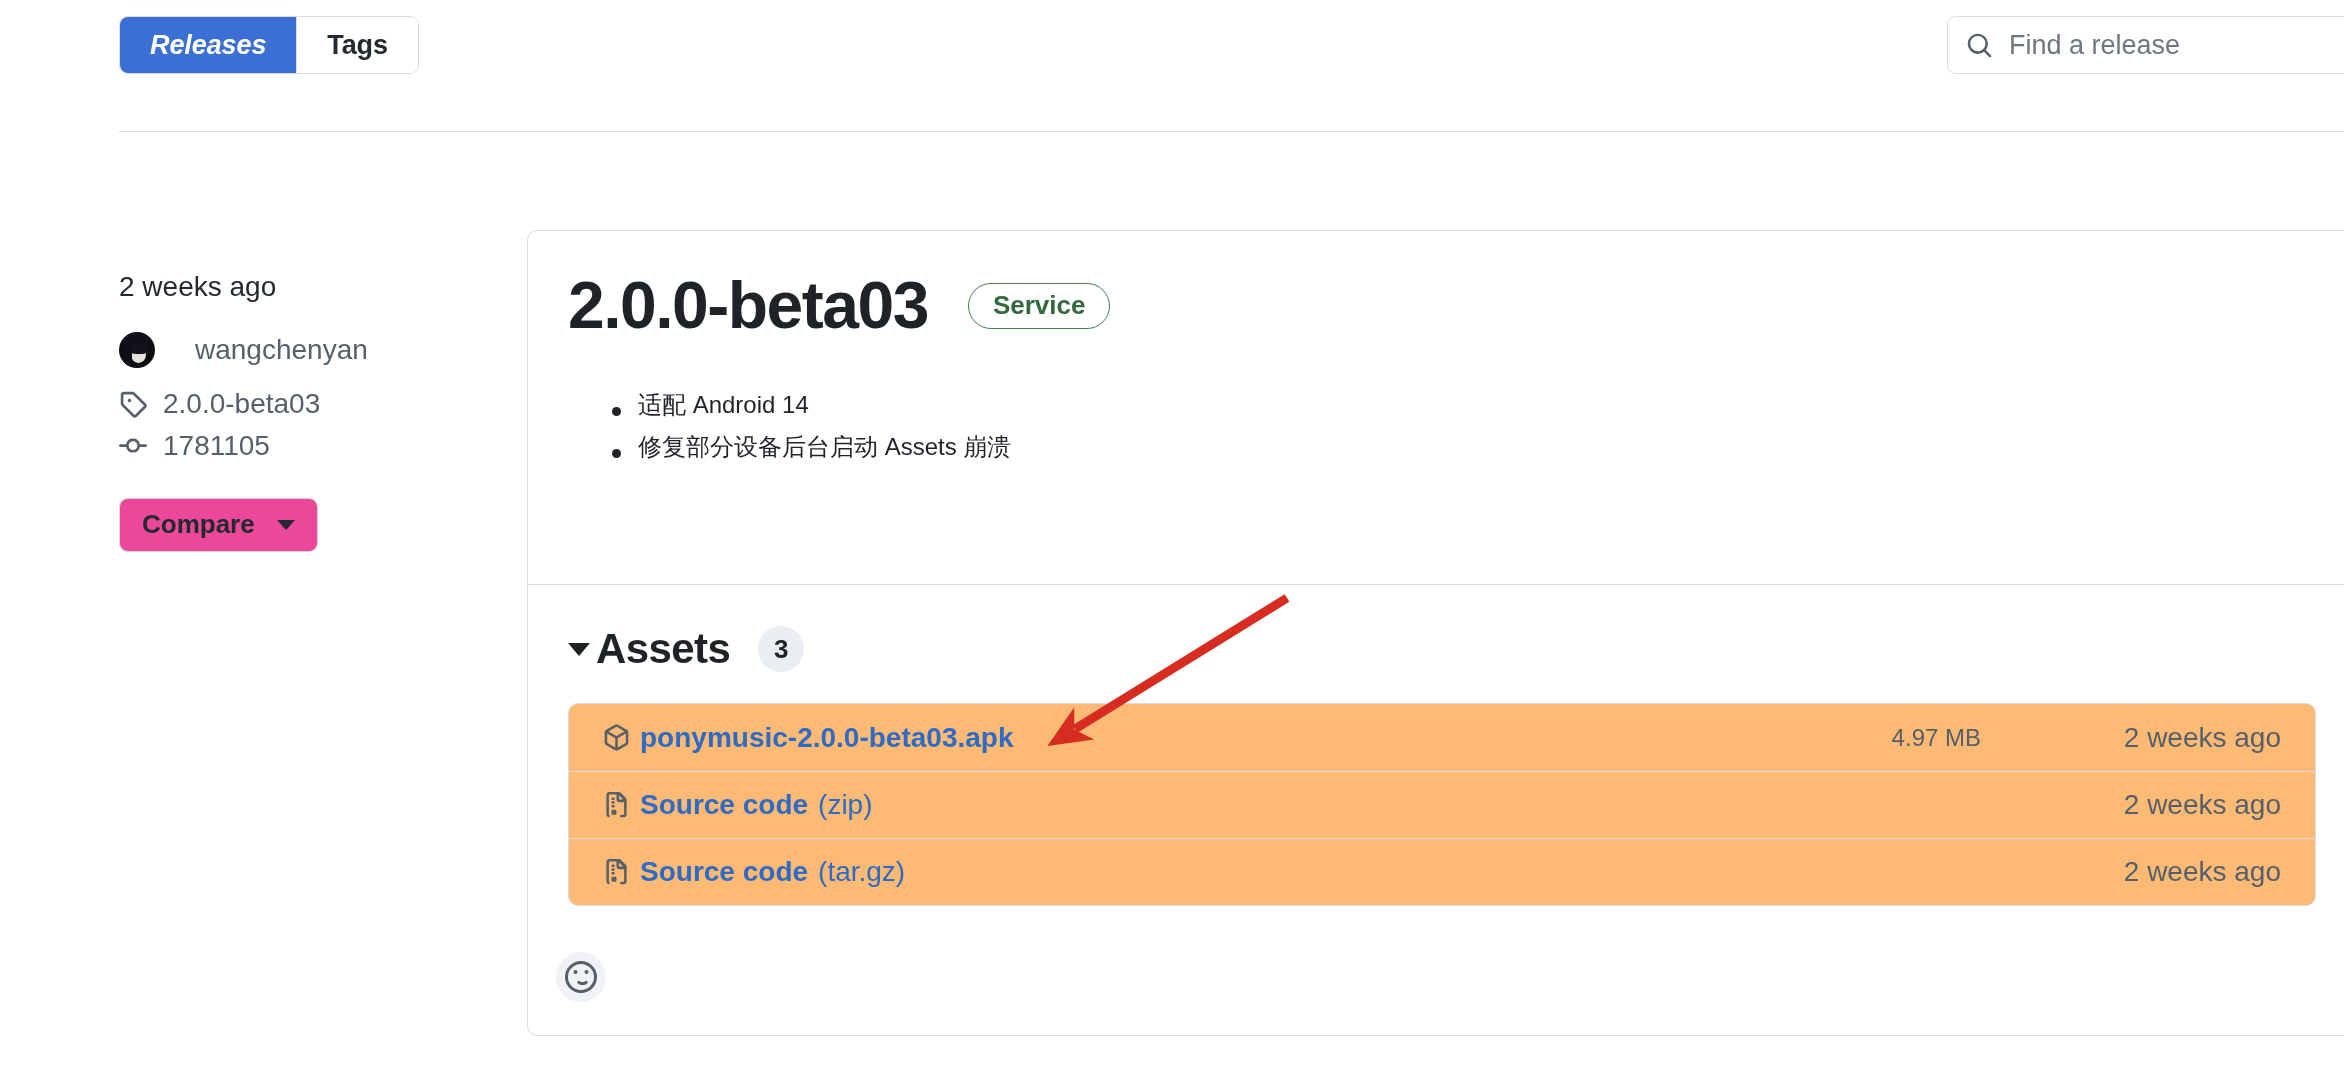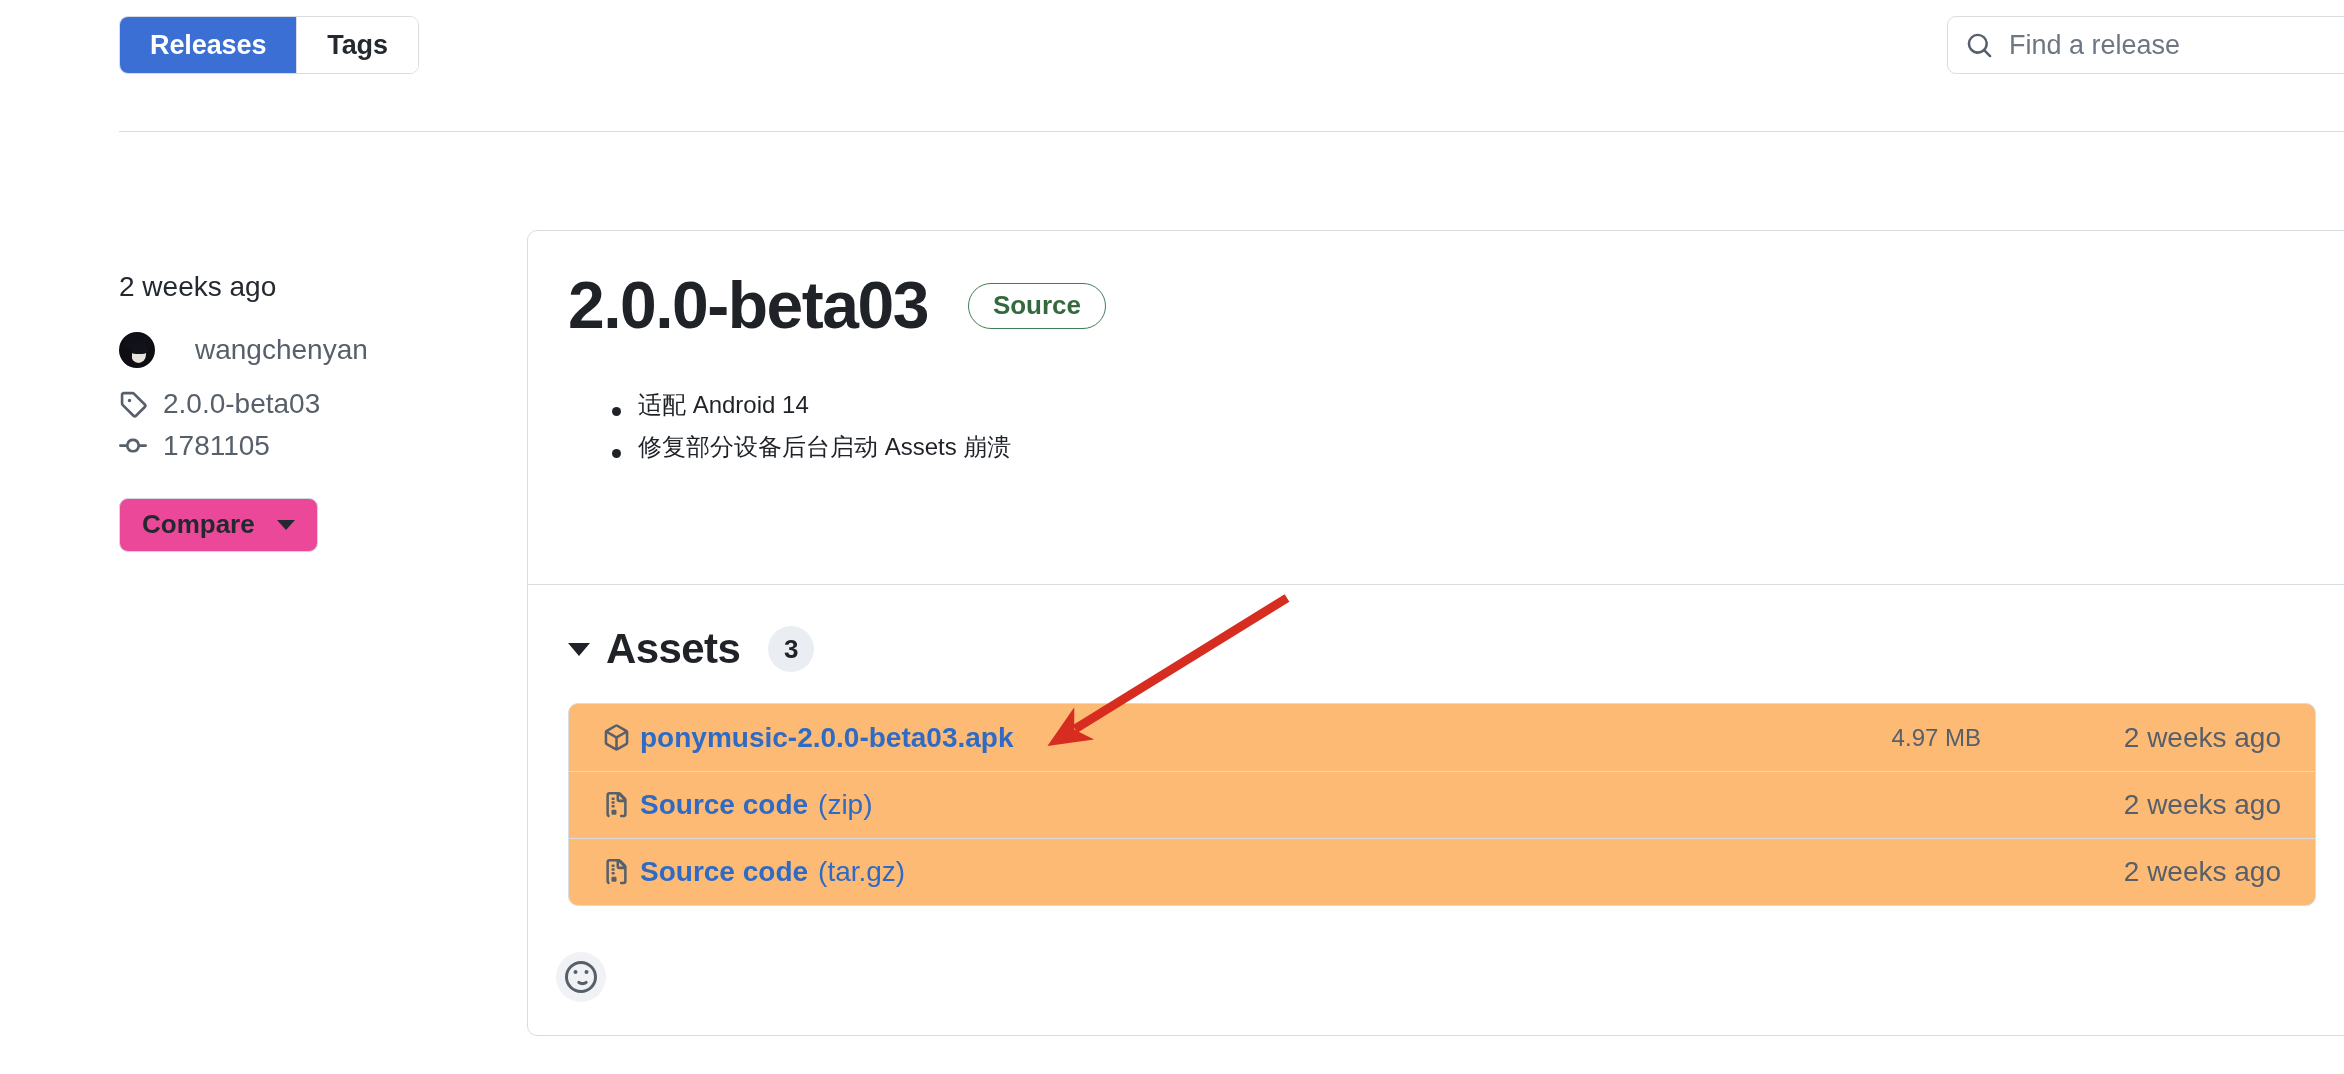--- a/index.html
+++ b/index.html
@@ -41,20 +41,21 @@
     font-weight: 700;
     color: #24292f;
     background: #ffffff;
     cursor: pointer;
     user-select: none;
     letter-spacing: -0.1px;
   }
   .tab.active {
     background: #3b6fd4;
     color: #ffffff;
+    font-style: italic;
   }
   .tab + .tab { border-left: 1px solid #d8dce1; }
 
   
   #search-box {
     position: absolute;
     left: 1947px;
     top: 16px;
     width: 470px;
     height: 58px;
@@ -279,21 +280,21 @@
   }
   #assets-head {
     display: flex;
     align-items: center;
     gap: 28px;
     margin-bottom: 30px;
   }
   #assets-toggle {
     display: inline-flex;
     align-items: center;
-    gap: 16px;
+    gap: 6px;
     cursor: pointer;
     user-select: none;
   }
   #assets-toggle .tri {
     width: 0; height: 0;
     border-left: 11px solid transparent;
     border-right: 11px solid transparent;
     border-top: 13px solid #1f2328;
     display: block;
   }
@@ -452,21 +453,21 @@
       <span>Compare</span>
       <span class="caret"></span>
     </div>
   </div>
 
   <div id="card">
 
     <div id="card-body">
       <div id="title-row">
         <span id="release-title">2.0.0-beta03</span>
-        <span id="latest-badge">Source</span>
+        <span id="latest-badge">Service</span>
       </div>
 
       <ul id="notes">
         <li>适配 Android 14</li>
         <li>修复部分设备后台启动 Assets 崩溃</li>
       </ul>
     </div>
 
     <div id="card-sep"></div>
 

